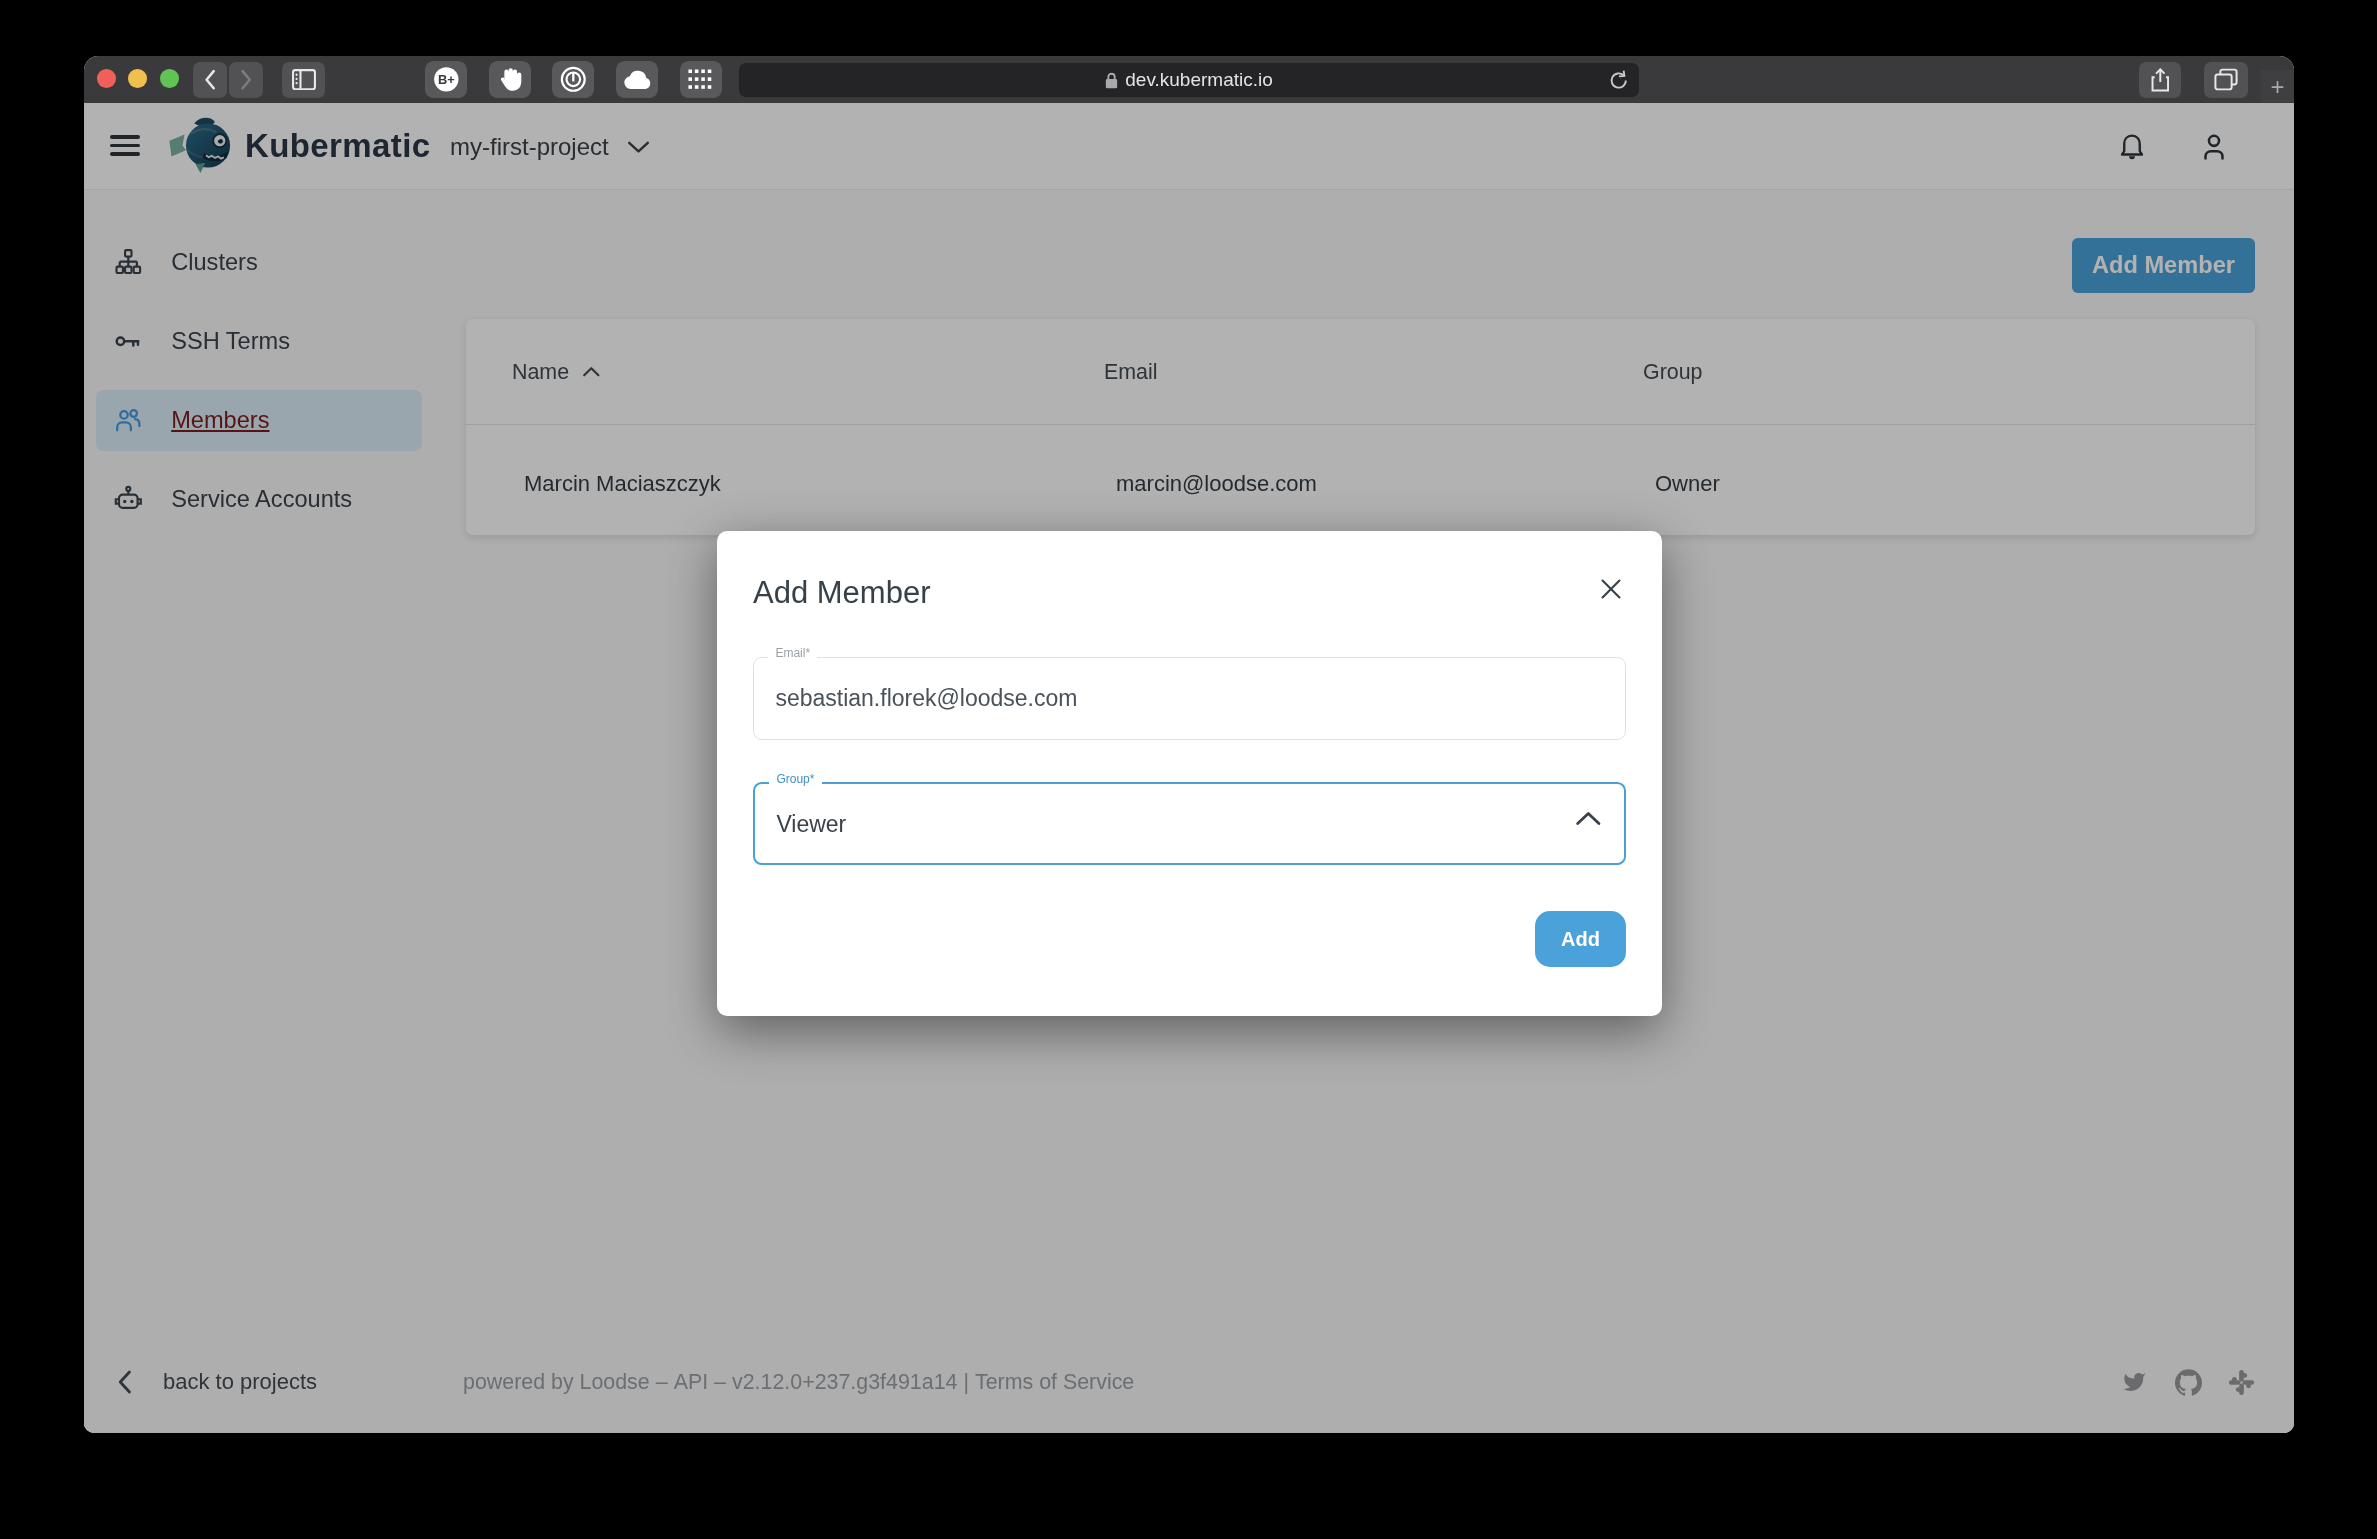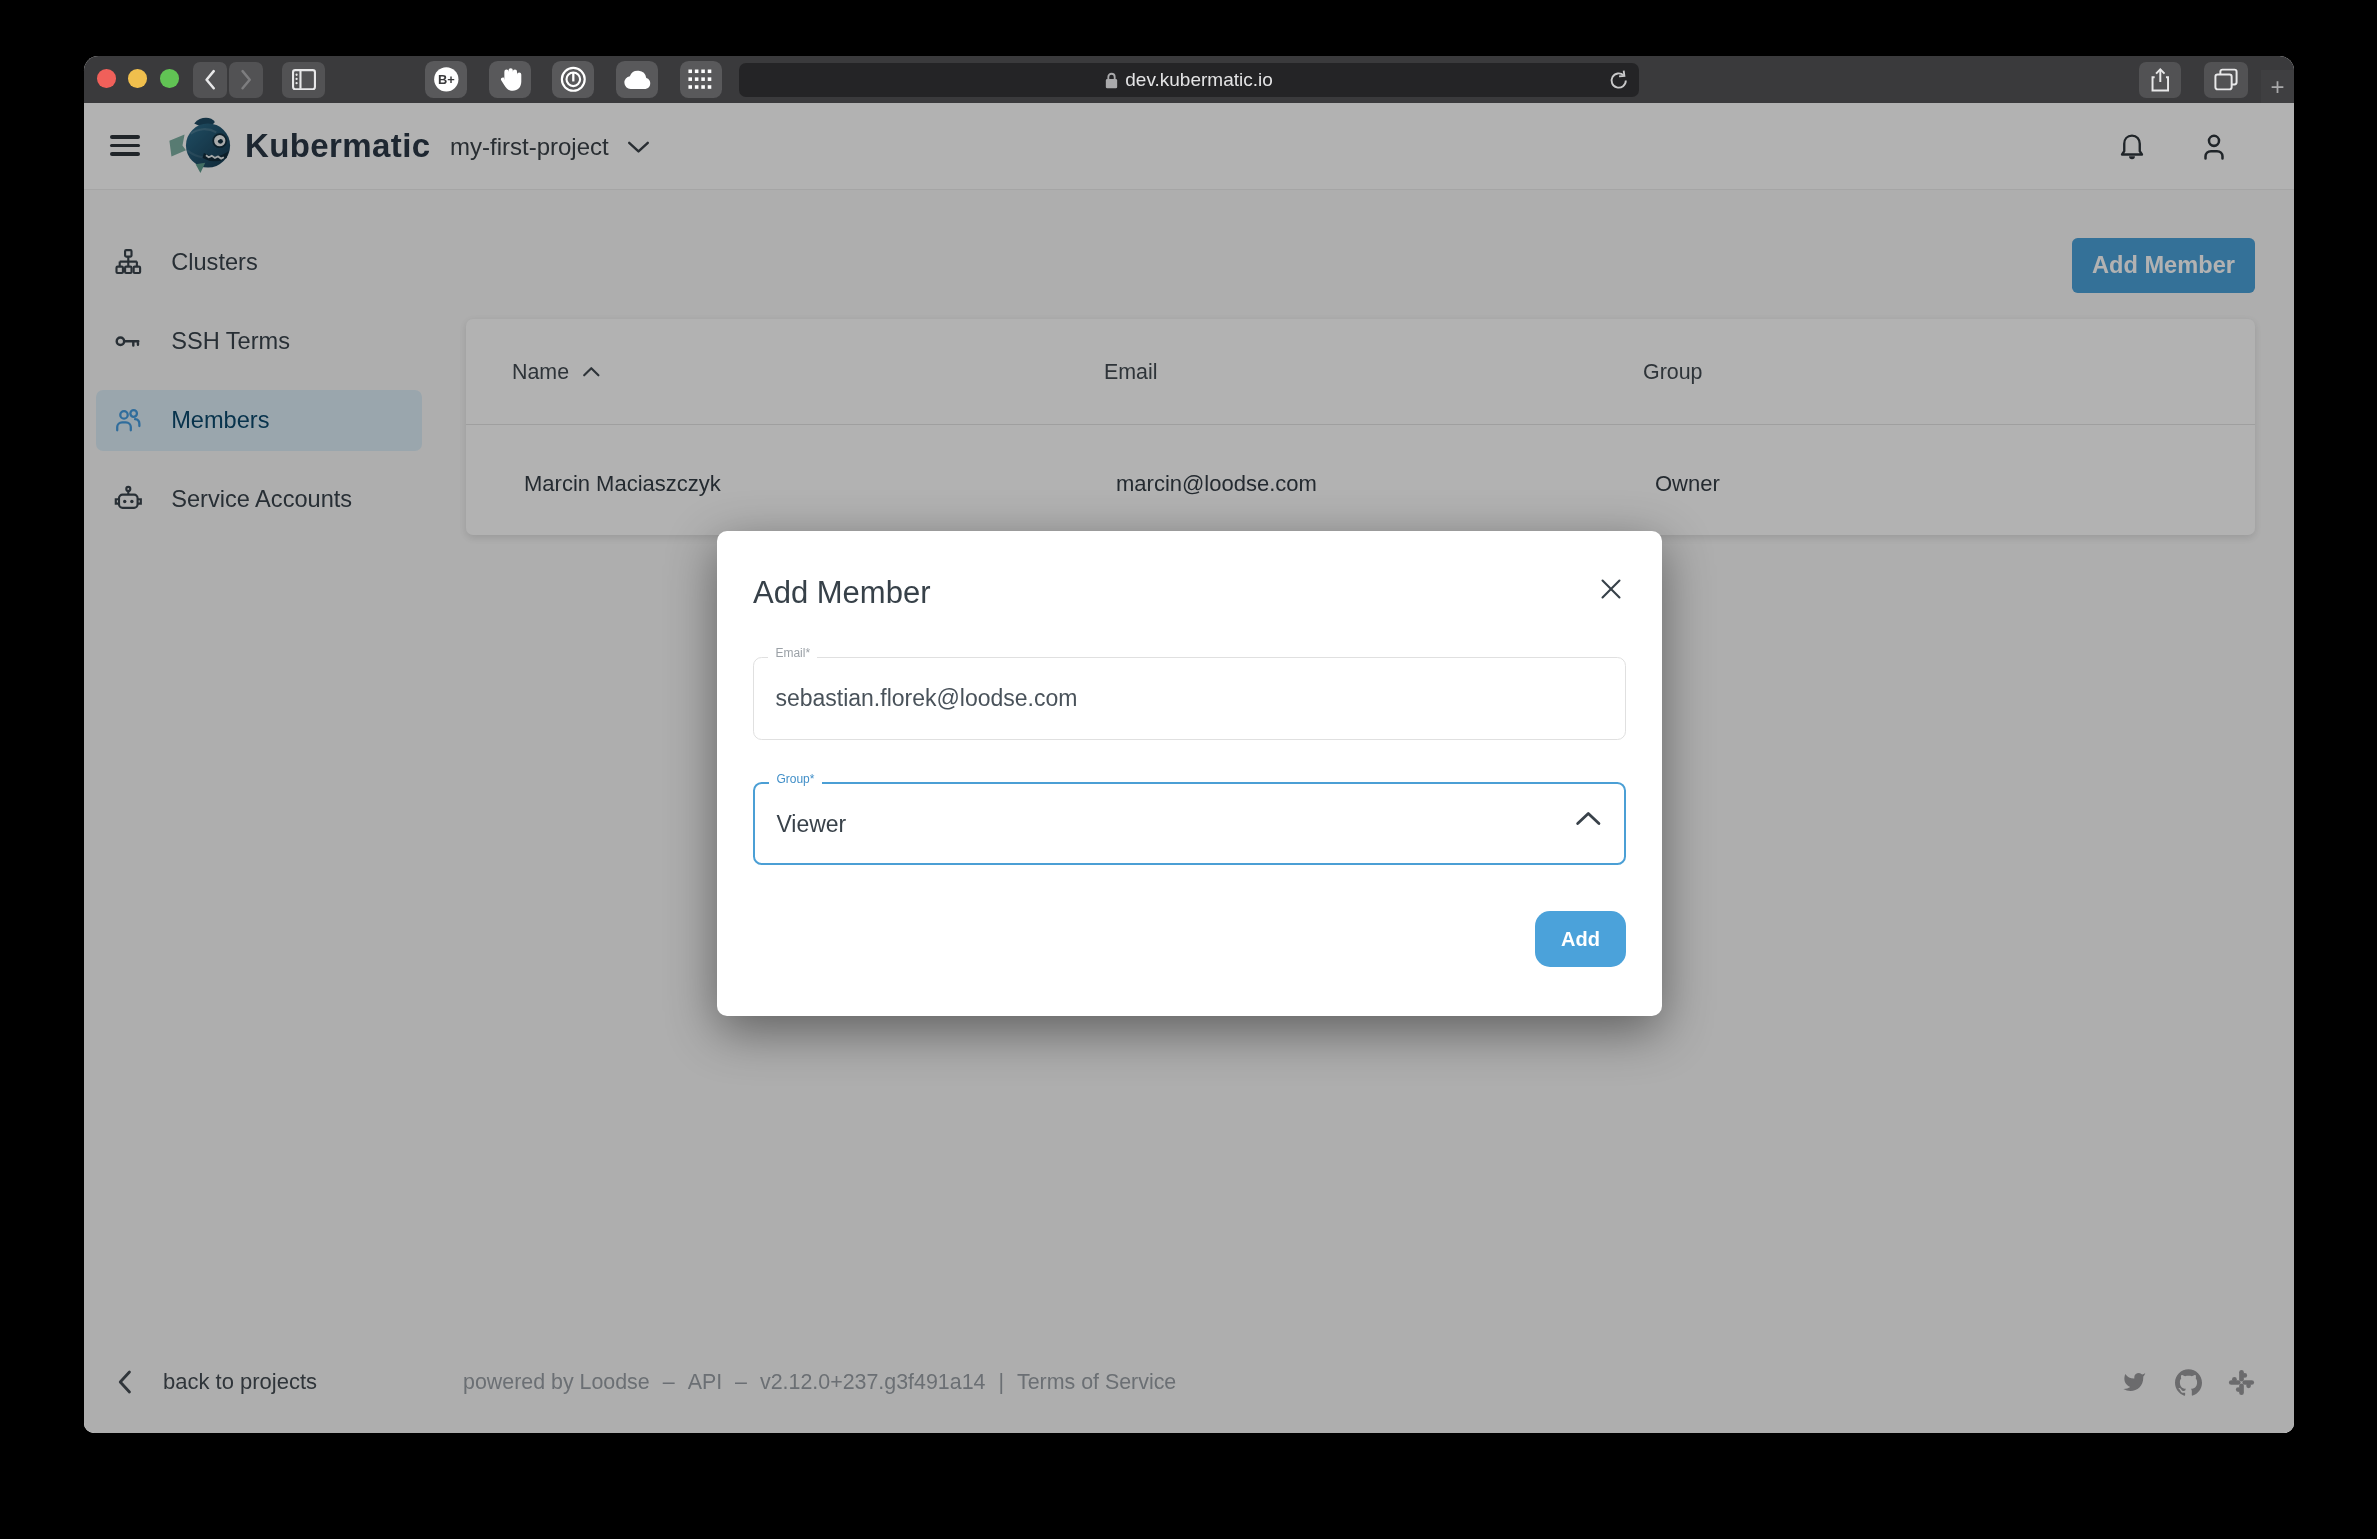--- a/index.html
+++ b/index.html
@@ -30,37 +30,37 @@
   .project{position:absolute;left:366px;top:30px;display:flex;align-items:center;gap:18.6px;cursor:pointer;}
   .project span{font-size:24px;color:#3c4349;}
   .hicon{position:absolute;top:29px;}
 
   
   .sidebar{position:absolute;left:12px;top:129px;width:326px;}
   .sitem{position:relative;height:61px;margin-bottom:18px;border-radius:7.1px;display:flex;align-items:center;padding-left:18px;cursor:pointer;}
   .sitem .ic{width:28.6px;height:28.6px;flex:0 0 28.6px;}
   .sitem .lbl{margin-left:28.6px;font-size:23.6px;color:#3a444d;}
   .sitem.active{background:#ddeef8;}
-  .sitem.active .lbl{color:#0c4a6e;}
+  .sitem.active .lbl{color:#7f1d1d;text-decoration:underline;}
 
   
   .addmember{position:absolute;left:1988px;top:135px;width:183px;height:55px;background:#4ba2da;border:none;border-radius:5.7px;color:#fff;font-size:23.6px;font-weight:bold;cursor:pointer;}
   .card{position:absolute;left:382px;top:216px;width:1789px;height:216px;background:#fff;border-radius:7.1px;box-shadow:0 2.1px 8.6px rgba(0,0,0,0.12);}
   .thead{position:absolute;left:0;top:0;width:100%;height:106px;border-bottom:1.4px solid #e4e4e4;}
   .th{position:absolute;top:0;height:106px;display:flex;align-items:center;font-size:21.4px;color:#434b52;}
   .trow{position:absolute;left:0;top:108px;width:100%;height:106px;cursor:pointer;}
   .td{position:absolute;top:4px;height:106px;display:flex;align-items:center;font-size:22px;color:#343d45;margin-left:12px;}
   .c1{left:46px;} .c2{left:638px;} .c3{left:1177px;}
   .sortcaret{margin-left:13px;display:inline-flex;}
 
   
   .footer{position:absolute;left:0;bottom:26px;width:100%;height:50px;}
   .backlink{position:absolute;left:32px;top:0;height:50px;display:flex;align-items:center;gap:30px;cursor:pointer;}
   .backlink span{font-size:22px;color:#454d54;}
-  .fcenter{position:absolute;left:379px;top:0;height:50px;display:flex;align-items:center;gap:13px;font-size:21.4px;color:#9aa0a6;}
+  .fcenter{position:absolute;left:379px;top:0;height:50px;display:flex;align-items:center;gap:6px;font-size:21.4px;color:#9aa0a6;}
   .fcenter .link{cursor:pointer;}
   .ficons{position:absolute;right:39px;top:0;height:50px;display:flex;align-items:center;gap:26px;}
   .ficons svg{cursor:pointer;}
 
   
   .scrim{position:absolute;left:0;top:0;right:0;bottom:0;background:rgba(0,0,0,0.30);z-index:50;}
   .modal{position:absolute;left:633px;top:428px;width:945px;height:485px;background:#fff;border-radius:10px;box-shadow:0 14.3px 50px rgba(0,0,0,0.45);z-index:60;}
   .mtitle{position:absolute;left:36px;top:44px;font-size:31px;color:#374149;}
   .mclose{position:absolute;right:37px;top:44px;width:28.6px;height:28.6px;cursor:pointer;display:flex;align-items:center;justify-content:center;}
   .field{position:absolute;left:36px;right:36px;height:83px;border:1.4px solid #e0e0e0;border-radius:8.6px;background:#fff;}

